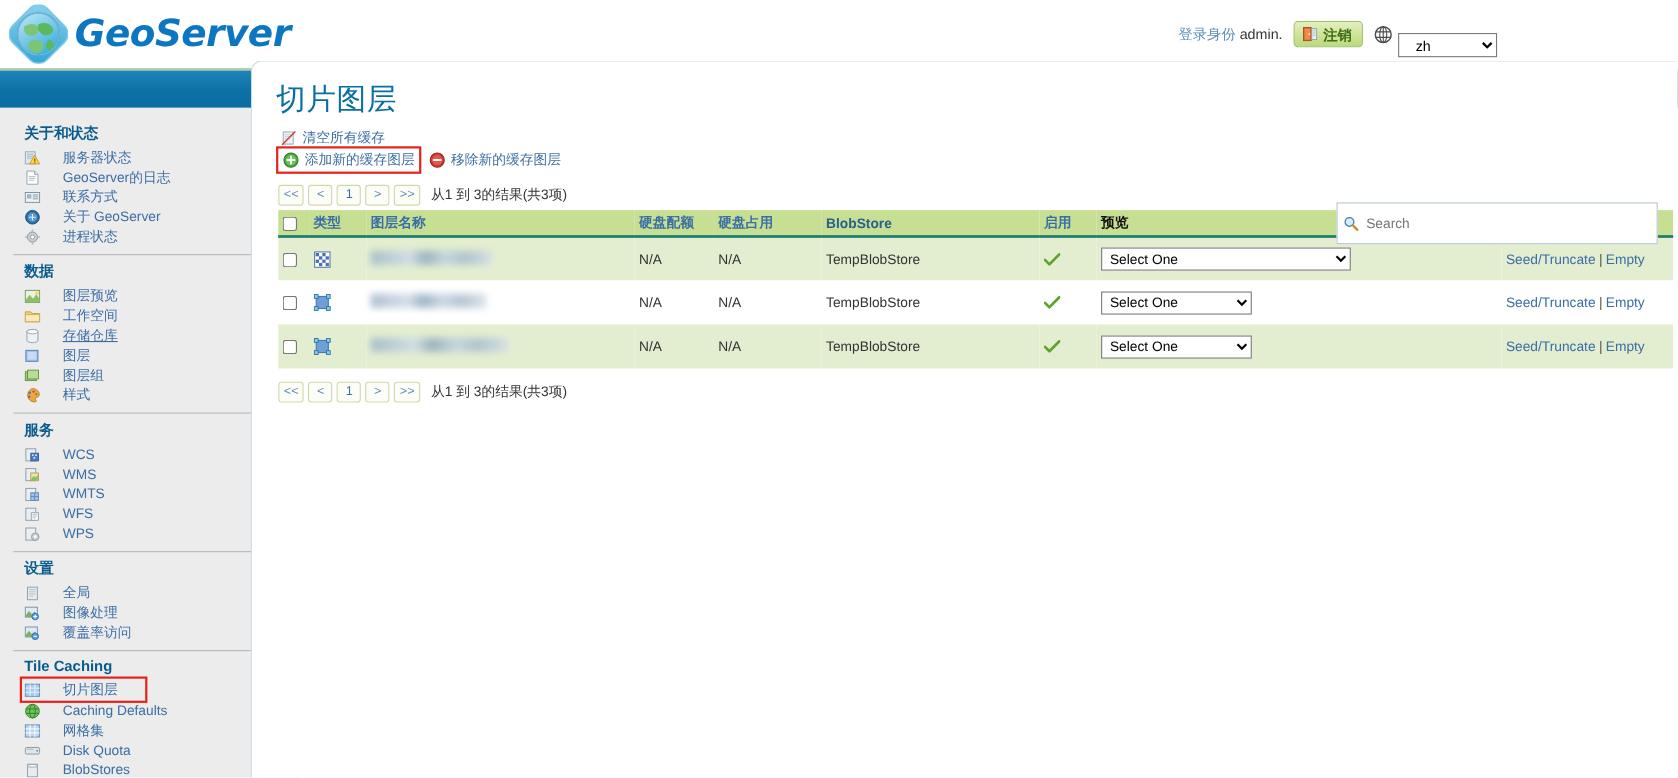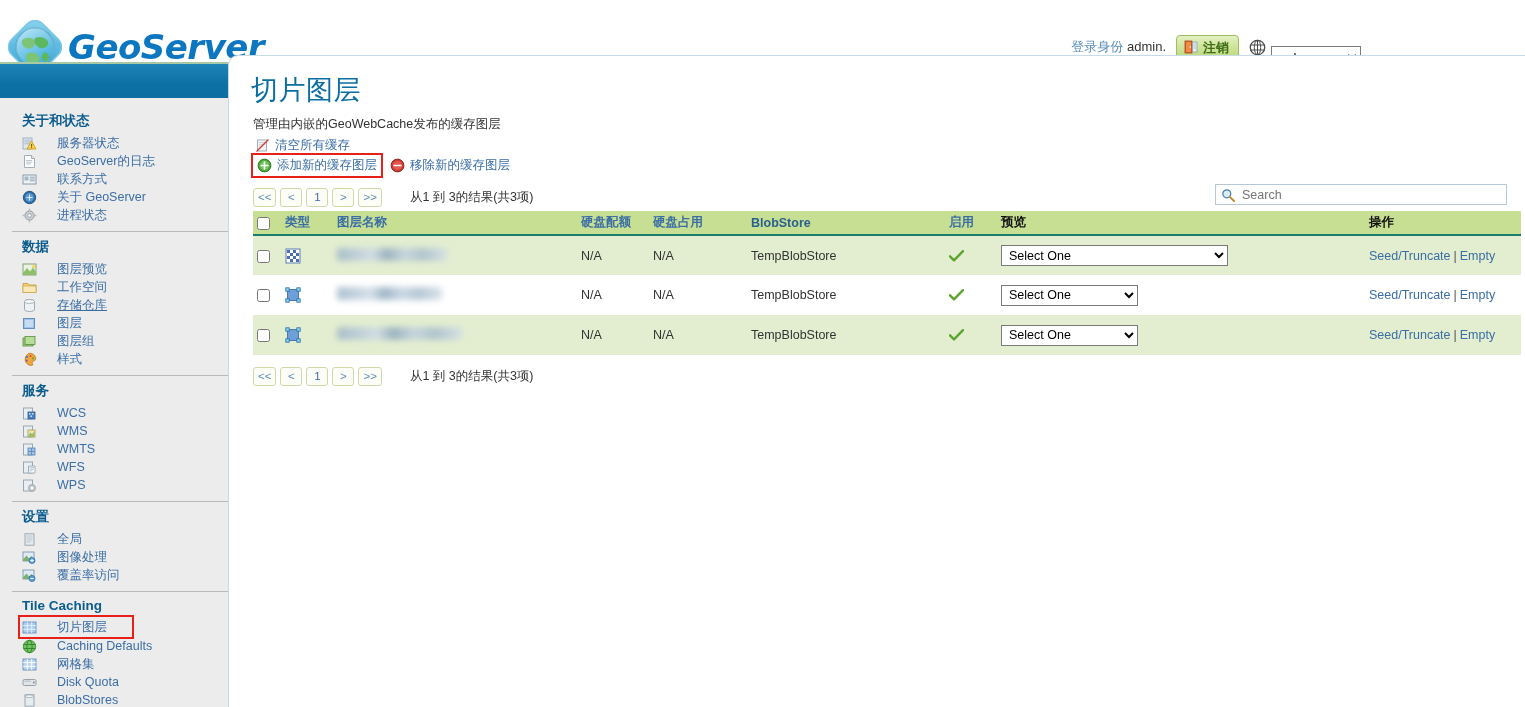--- a/index.html
+++ b/index.html
@@ -10,21 +10,21 @@
     background: #fff;
     font-family: "Liberation Sans", "DejaVu Sans", sans-serif;
     font-size: 13px;
     color: #333;
   }
 
   
   #page { position: relative; width: 1525px; height: 707px; }
 
   #header {
-    position: absolute; left: 0; top: 16px;
+    position: absolute; left: 0; top: 0;
     width: 1373px; height: 62px;
     background: #fff;
   }
   #logo-wrap {
     position: absolute; left: 8px; top: 4px;
     display: flex; align-items: center; gap: 6px;
     text-decoration: none;
   }
   #logo-icon { width: 54px; height: 54px; display: block; }
   #logo-text {
@@ -143,26 +143,26 @@
   }
   .pg-btn {
     min-width: 22px; height: 19px;
     border: 1px solid #cfd9a8; border-radius: 3px;
     background: #fcfdf7; color: #5f8bb5;
     font-size: 11.5px; line-height: 17px; text-align: center;
     padding: 0 4px; cursor: pointer; text-decoration: none;
     display: inline-block;
   }
   .pg-btn.current { color: #3b6ea5; }
-  .pg-text { font-size: 12.5px; color: #333; margin-left: 24px; }
+  .pg-text { font-size: 12.5px; color: #333; margin-left: 6px; }
 
   
   #search-wrap {
     position: absolute; right: 18px; top: 128px;
-    width: 292px; height: 21px;
+    width: 292px; height: 38px;
     border: 1px solid #b7c7d4; background: #fff;
     display: flex; align-items: center; gap: 5px;
     padding: 0 5px;
   }
   #search-ico { width: 14px; height: 14px; display:block; flex:0 0 14px;}
   #search-input {
     border: none; outline: none; flex: 1;
     font-size: 12.5px; color: #888;
     font-family: "Liberation Sans", sans-serif;
     background: transparent;
@@ -492,21 +492,20 @@
           <ellipse cx="7.5" cy="3.2" rx="4.5" ry="1.3" fill="#f7f9fa" stroke="#93a2ac" stroke-width="0.8"></ellipse>
         </svg>
         <span class="s-lbl">BlobStores</span>
       </a>
     </div>
   </div>
 
   <div id="main">
 
     <h1 id="page-title">切片图层</h1>
-    <div id="subtitle">管理由内嵌的GeoWebCache发布的缓存图层</div>
 
     <div id="action-row2">
       <a class="act-link" href="#">
         <svg class="a-ico" viewBox="0 0 15 15">
           <rect x="2.5" y="2" width="9" height="11" fill="#f2f4f6" stroke="#9aa7b0" stroke-width="0.9"></rect>
           <path d="M4 4.5h6M4 6.3h6M4 8.1h4" stroke="#c3ccd3" stroke-width="0.8"></path>
           <path d="M1.5 13.5 L13.5 1.5" stroke="#d03a30" stroke-width="1.3"></path>
         </svg>
         <span>清空所有缓存</span>
       </a>

